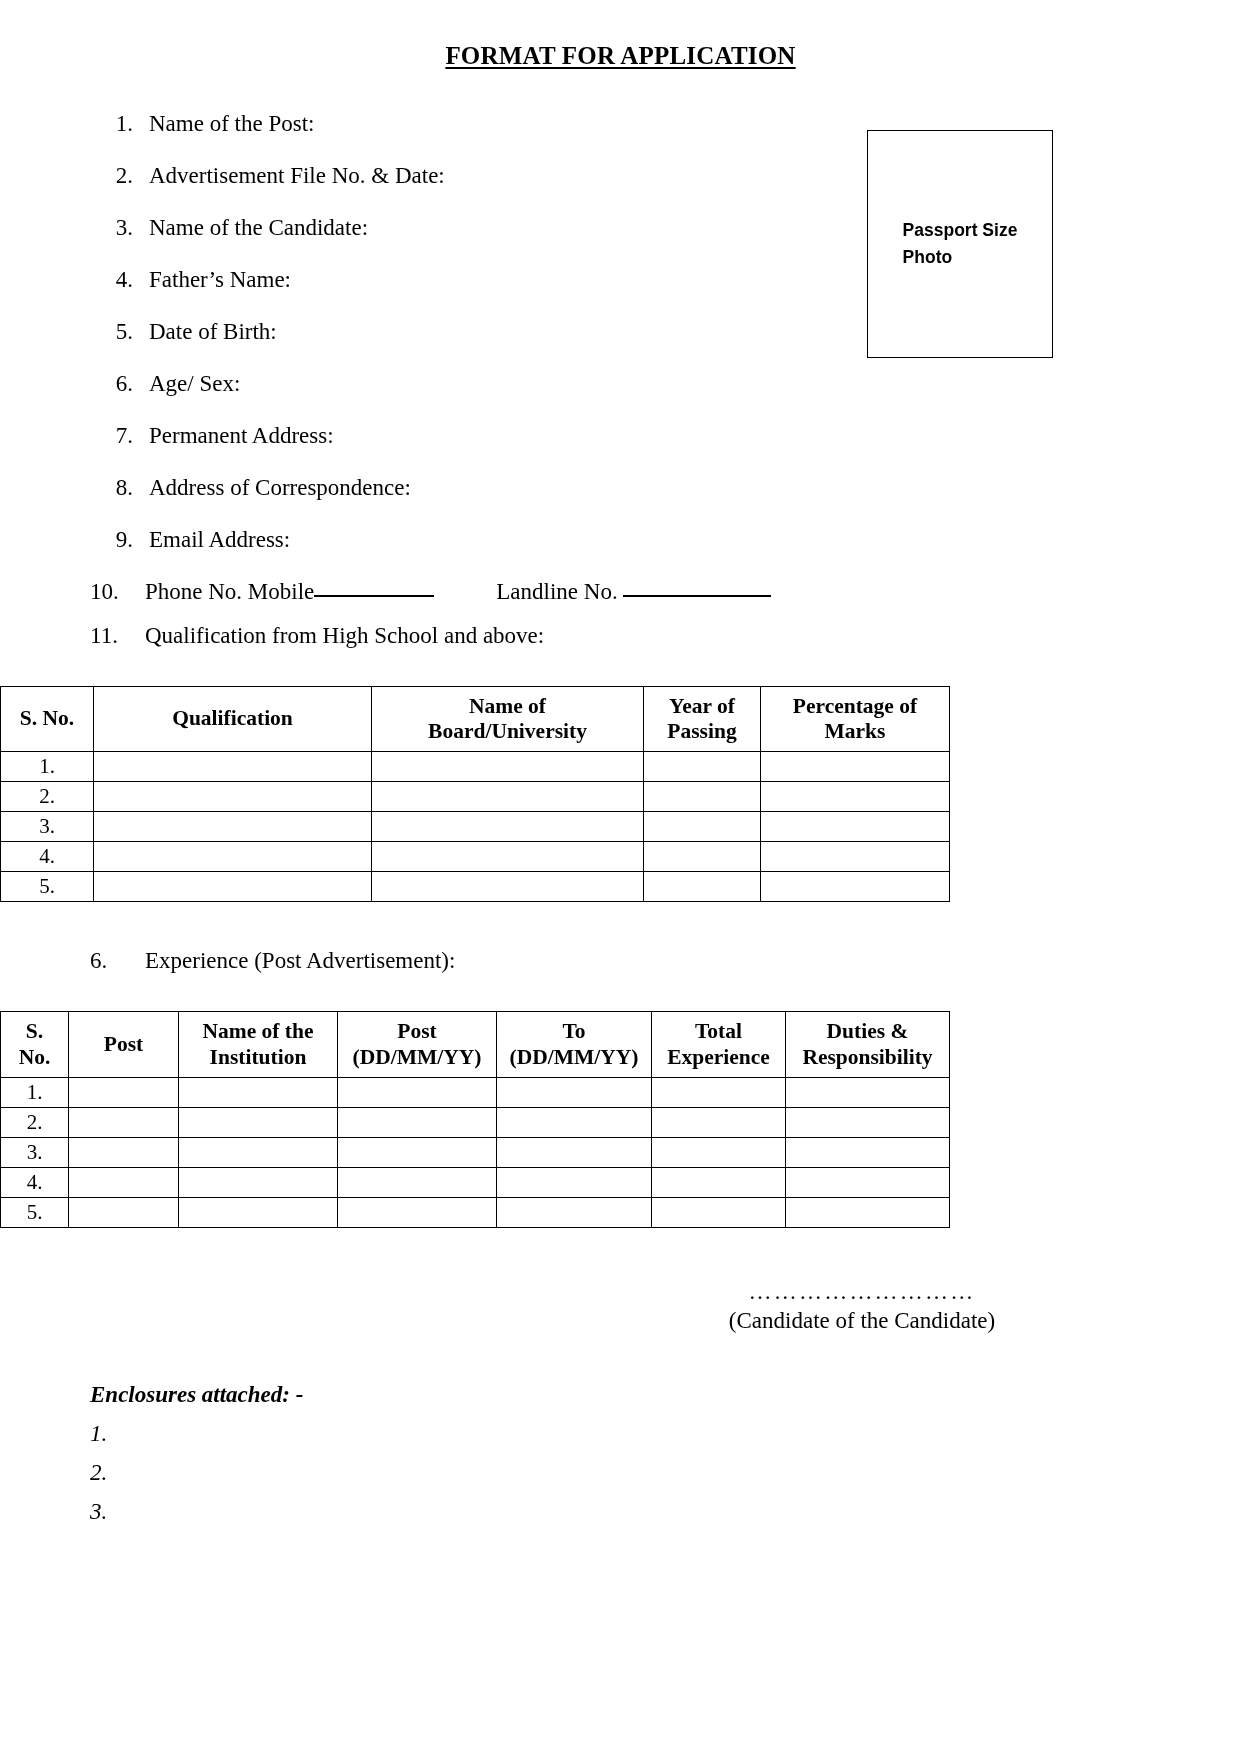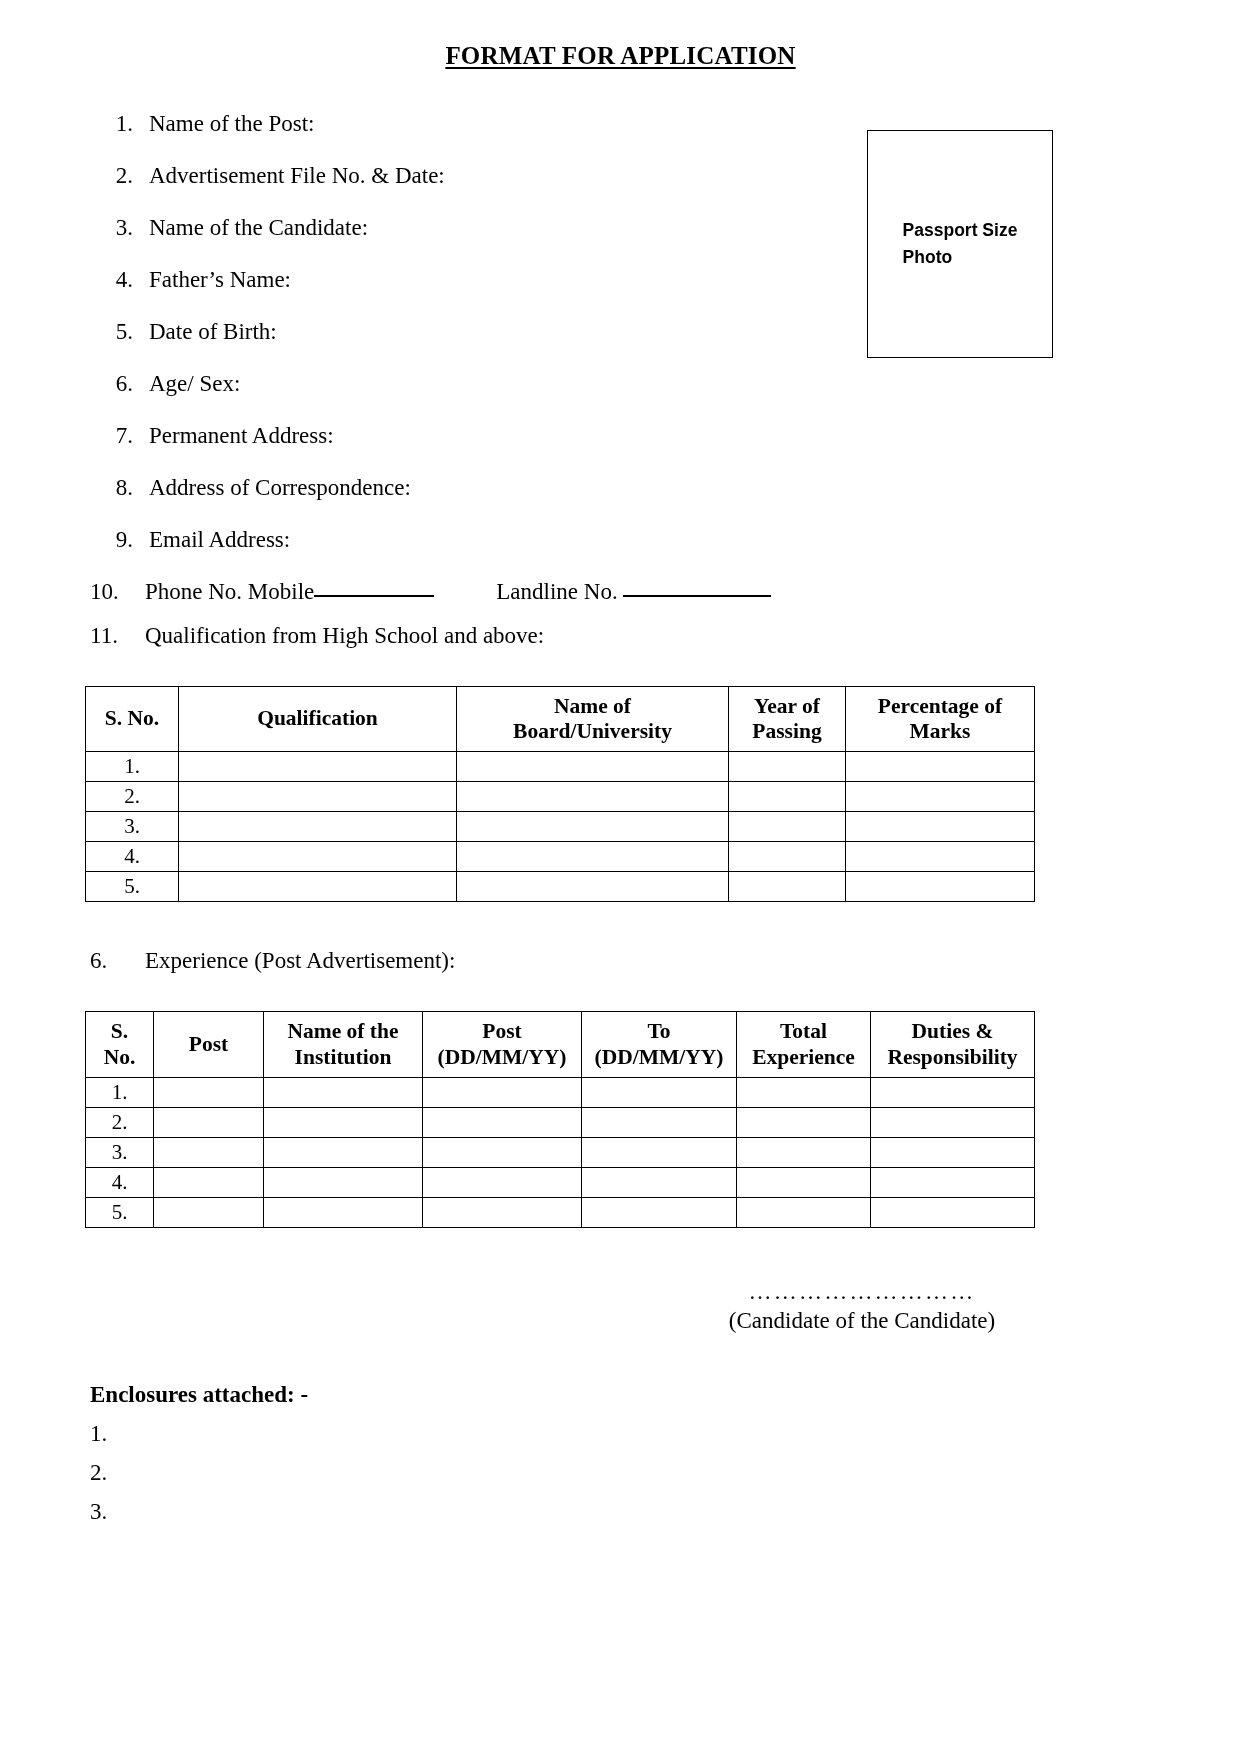--- a/index.html
+++ b/index.html
@@ -90,21 +90,20 @@
   .lbl-landline { padding-left: 0; }
 
   
   .field-row.wide .field-num { width: 48px; text-align: left; padding-left: 5px; }
   .field-row.wide .field-label { padding-left: 7px; }
 
   
   table.form-table {
     border-collapse: collapse;
     table-layout: fixed;
-    margin-left: 85px;
     font-size: 21px;
   }
   table.form-table th,
   table.form-table td {
     border: 1.4px solid #000;
     text-align: center;
     vertical-align: middle;
     padding: 0;
   }
   table.form-table th {
@@ -157,20 +156,21 @@
     font-size: 23px;
     display: block;
   }
   .sign-caption { display: block; }
 
   
   .enclosures {
     padding-left: 90px;
     font-size: 23px;
     line-height: 1;
+    font-style: italic;
   }
   .enclosures .enc-title {
     font-weight: bold;
     margin-bottom: 16px;
     font-family: "Liberation Serif", "DejaVu Serif", serif;
   }
   .enclosures .enc-item { margin-bottom: 16px; }
 </style>
 </head>
 <body>

